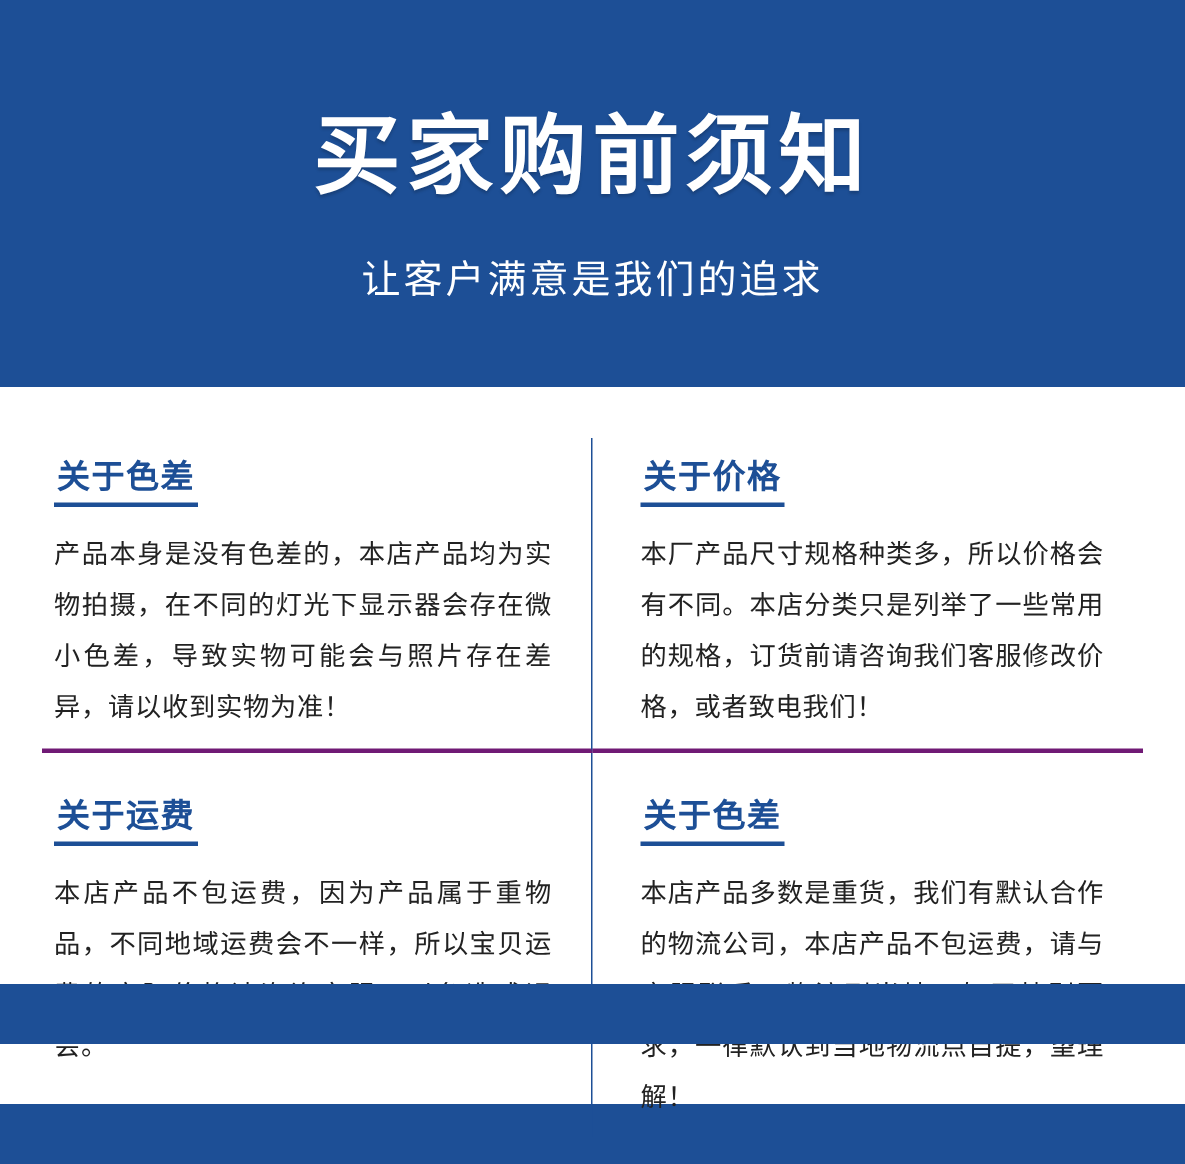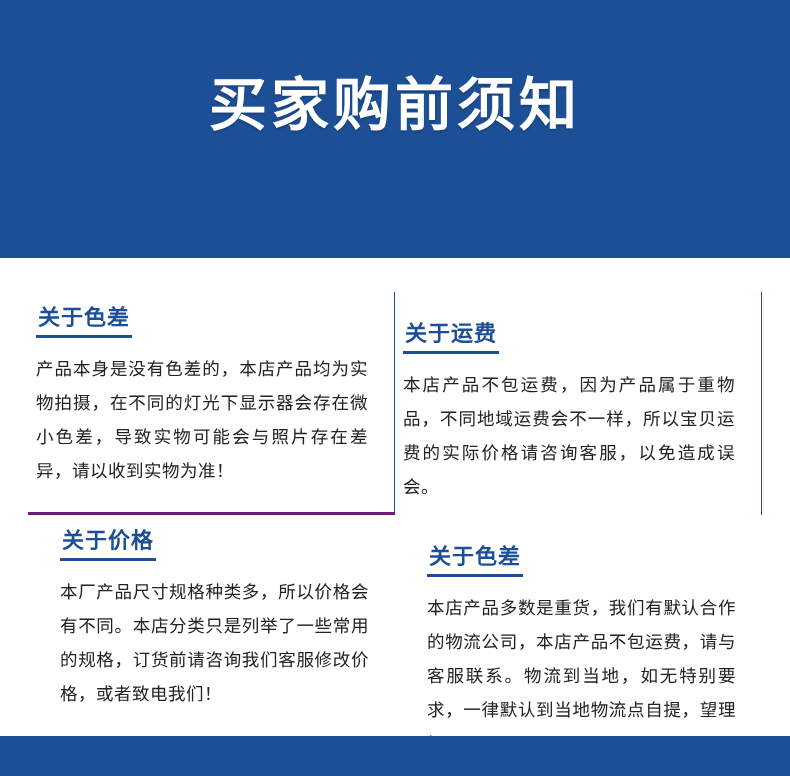--- a/index.html
+++ b/index.html
@@ -10,21 +10,21 @@
   body {
     width: 790px;
     height: 776px;
     background: #1d4f96;
     font-family: "Liberation Sans", "DejaVu Sans", sans-serif;
     overflow: hidden;
   }
   .page {
     position: relative;
     width: 790px;
-    height: 776px;
+    height: 696px;
     background: #1d4f96;
     box-sizing: border-box;
   }
 
   
   .header {
     padding-top: 72px;
     text-align: center;
   }
   .main-title {
@@ -111,38 +111,39 @@
     background: #1d4f96;
   }
 </style>
 </head>
 <body>
 
 <div class="page">
 
   <div class="header">
     <h1 class="main-title">买家购前须知</h1>
+    <p class="sub-title">让客户满意是我们的追求</p>
   </div>
 
   <div class="panel">
     <div class="grid">
 
       <div class="cell left top">
         <div class="cell-title">关于色差</div>
         <p class="cell-body">产品本身是没有色差的，本店产品均为实物拍摄，在不同的灯光下显示器会存在微小色差，导致实物可能会与照片存在差异，请以收到实物为准！</p>
       </div>
 
+      <div class="cell right top">
+        <div class="cell-title">关于价格</div>
+        <p class="cell-body">本厂产品尺寸规格种类多，所以价格会有不同。本店分类只是列举了一些常用的规格，订货前请咨询我们客服修改价格，或者致电我们！</p>
+      </div>
+
       <div class="cell left bottom">
         <div class="cell-title">关于运费</div>
         <p class="cell-body">本店产品不包运费，因为产品属于重物品，不同地域运费会不一样，所以宝贝运费的实际价格请咨询客服，以免造成误会。</p>
-      </div>
-
-      <div class="cell right top">
-        <div class="cell-title">关于价格</div>
-        <p class="cell-body">本厂产品尺寸规格种类多，所以价格会有不同。本店分类只是列举了一些常用的规格，订货前请咨询我们客服修改价格，或者致电我们！</p>
       </div>
 
       <div class="cell right bottom">
         <div class="cell-title">关于色差</div>
         <p class="cell-body">本店产品多数是重货，我们有默认合作的物流公司，本店产品不包运费，请与客服联系。物流到当地，如无特别要求，一律默认到当地物流点自提，望理解！</p>
       </div>
 
     </div>
   </div>
 

